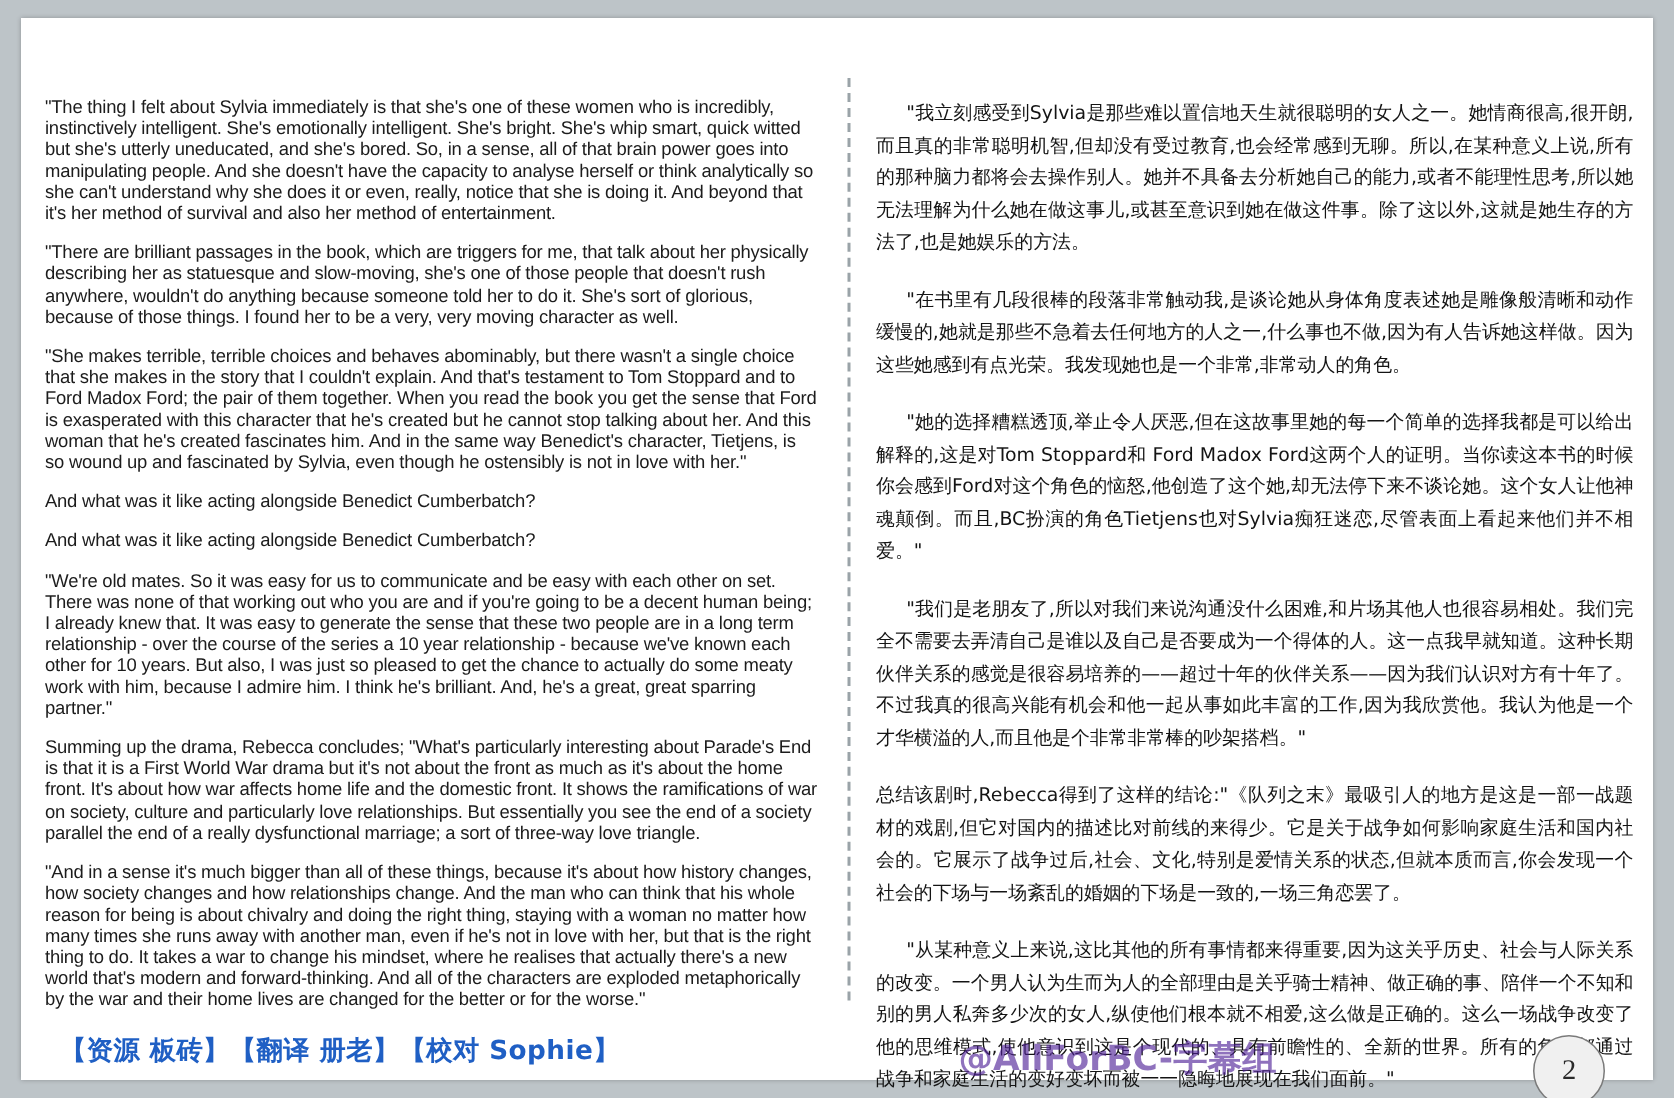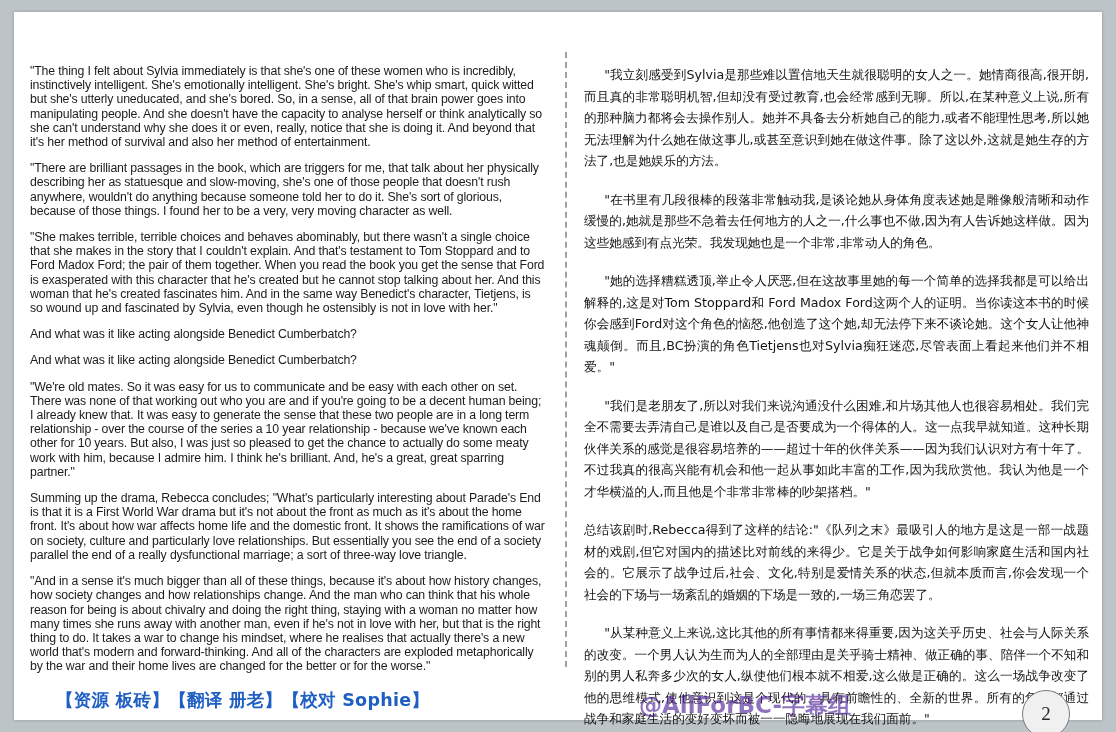--- a/index.html
+++ b/index.html
@@ -66,21 +66,20 @@
   .footer-left {
     position: absolute;
     left: 26px;
     top: 676px;
     font-family: "DejaVu Sans", sans-serif;
     font-size: 17.5px;
     font-weight: bold;
     color: #1f5fc4;
     letter-spacing: 0.3px;
     white-space: nowrap;
-    margin-left: 16px;
   }
   .footer-watermark {
     position: absolute;
     left: 625px;
     top: 678px;
     font-family: "DejaVu Sans", sans-serif;
     font-size: 23px;
     font-weight: bold;
     color: #4c1d95;
     opacity: 0.62;

